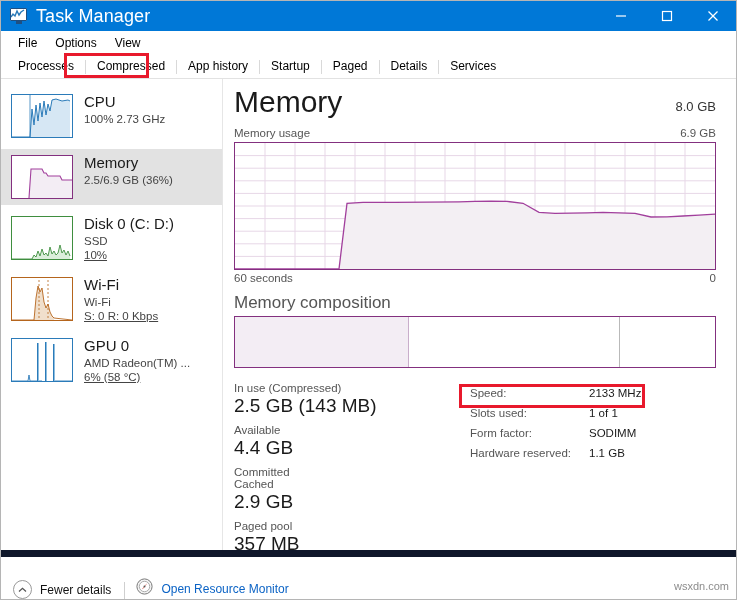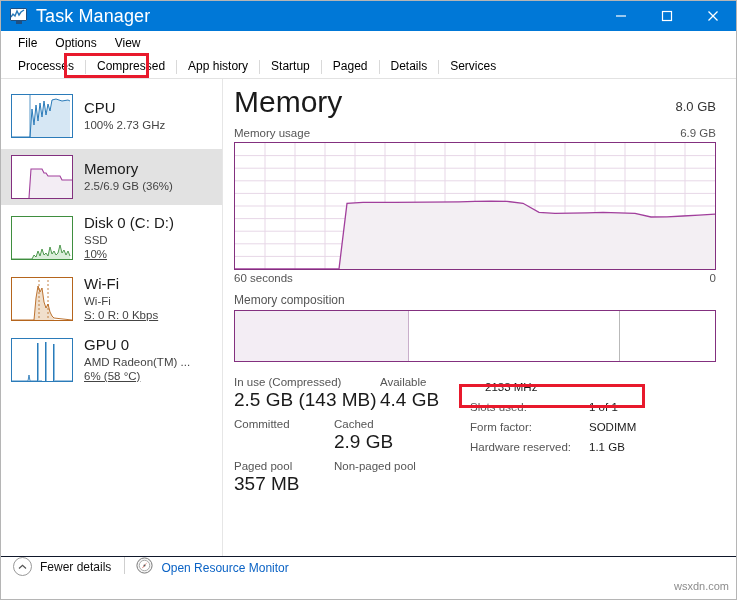--- a/index.html
+++ b/index.html
@@ -37,21 +37,21 @@
   .tab.sel { background:#ffffff; }
   .tab-sep { width:1px; height:14px; background:#d9d9d9; align-self:center; }
   .tabline { position:absolute; left:0; right:0; bottom:0; height:1px; background:#e2e2e2; }
 
   .redbox { position:absolute; border:3px solid #e8192c; box-sizing:border-box; pointer-events:none; }
 
   
   .content { display:flex; height:494px; }
   .sidebar { width:222px; padding-top:9px; box-sizing:border-box; background:#ffffff;
              border-right:1px solid #e6e6e6; }
-  .side-item { display:flex; align-items:center; padding:6px 8px 6px 10px; height:56px;
+  .side-item { display:flex; align-items:flex-start; padding:6px 8px 6px 10px; height:56px;
                box-sizing:border-box; margin-bottom:5px; }
   .side-item.sel { background:#e2e2e2; }
   .thumb { width:62px; height:44px; box-sizing:border-box; background:#ffffff; flex:none; }
   .side-txt { margin-left:11px; line-height:1.12; padding-top:0px; }
   .side-title { font-size:15px; color:#1a1a1a; }
   .side-sub { font-size:11.5px; color:#444; margin-top:2px; }
   .side-sub2 { font-size:11.5px; color:#444; margin-top:1px;text-decoration:underline; }
 
   
   .main { flex:1; padding:8px 20px 0 11px; box-sizing:border-box; position:relative; }
@@ -59,42 +59,42 @@
   .mainhead h1 { margin:0; font-size:30px; font-weight:400; color:#1a1a1a; line-height:1; }
   .mainhead .cap { font-size:13px; color:#333; padding-bottom:3px; }
 
   .graph-label-row { display:flex; justify-content:space-between; font-size:11.5px;
                      color:#555; margin-top:10px; margin-bottom:3px;gap:40px; }
   .graph-box { position:relative; height:128px; border:1px solid #83307f; box-sizing:border-box;
                background:#ffffff; overflow:hidden; }
   .graph-foot { display:flex; justify-content:space-between; font-size:11.5px; color:#555;
                 margin-top:2px; }
 
-  .comp-label { font-size:12px; color:#555; margin-top:9px; margin-bottom:3px; }
+  .comp-label { font-size:17px; color:#555; margin-top:9px; margin-bottom:3px; }
   .comp-box { position:relative; height:52px; border:1px solid #83307f; box-sizing:border-box;
               background:#ffffff; }
   .comp-fill { position:absolute; left:0; top:0; bottom:0; background:#f3edf4; }
   .comp-div { position:absolute; top:0; bottom:0; width:1px; }
 
   
   .stats { display:flex; margin-top:14px; }
   .stats-left { width:232px; }
-  .stat-row { display:flex; }
+  .stat-row { display:flex;flex-direction:column; }
   .stat-cell { }
   .stat-lbl { font-size:11.5px; color:#555; }
   .stat-val { font-size:19px; color:#1a1a1a; margin-top:1px; margin-bottom:7px; }
 
   .stats-right { margin-left:4px; padding-top:1px; position:relative; }
   .kv { display:flex; font-size:11.5px; line-height:20px; }
   .kv .k { width:104px; color:#555; }
   .kv .v { color:#1a1a1a;margin-left:15px; }
 
   
   .statusbar { position:absolute; left:0; right:0; bottom:0; height:42px;
-               border-top:1px solid #0f172a; display:flex; align-items:flex-start;
+               border-top:7px solid #0f172a; display:flex; align-items:flex-end;
                padding-left:12px; background:#ffffff; }
   .fewer { display:flex; align-items:center; }
   .circ { width:17px; height:17px; border-radius:50%; border:1px solid #999;
           display:flex; align-items:center; justify-content:center; }
   .fewer-lbl { font-size:12px; color:#111; margin-left:8px; }
   .vsep { width:1px; height:17px; background:#cfcfcf; margin:0 11px 0 13px; }
   .resmon { display:flex; align-items:center; }
   .resmon-lbl { font-size:12px; color:#0b63c5; margin-left:8px; }
   .watermark { position:absolute; right:7px; bottom:7px; font-size:11px; color:#8d8d8d; }
 </style>
@@ -325,20 +325,21 @@
               <div class="stat-val">357 MB</div>
             </div>
             <div class="stat-cell">
               <div class="stat-lbl">Non-paged pool</div>
             </div>
           </div>
         </div>
 
         <div class="stats-right">
           <div class="kv">
+            <div class="k">Speed:</div>
             <div class="v">2133 MHz</div>
           </div>
           <div class="kv">
             <div class="k">Slots used:</div>
             <div class="v">1 of 1</div>
           </div>
           <div class="kv">
             <div class="k">Form factor:</div>
             <div class="v">SODIMM</div>
           </div>

